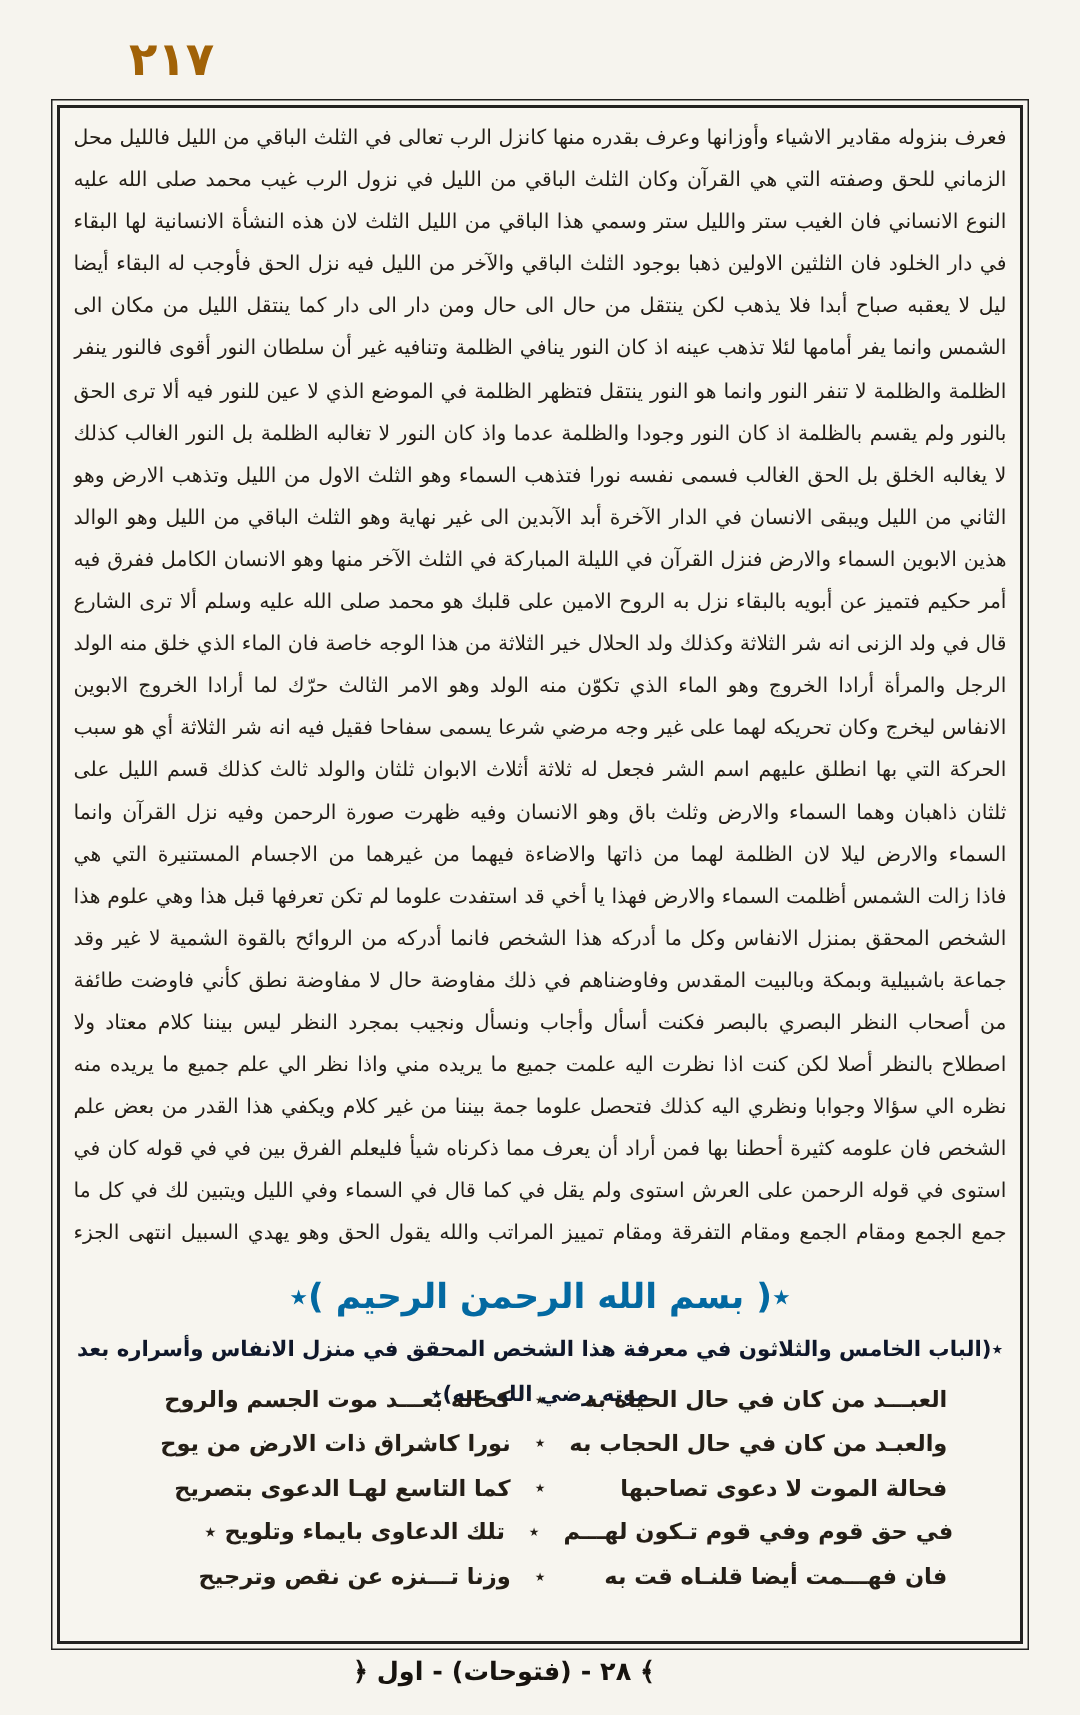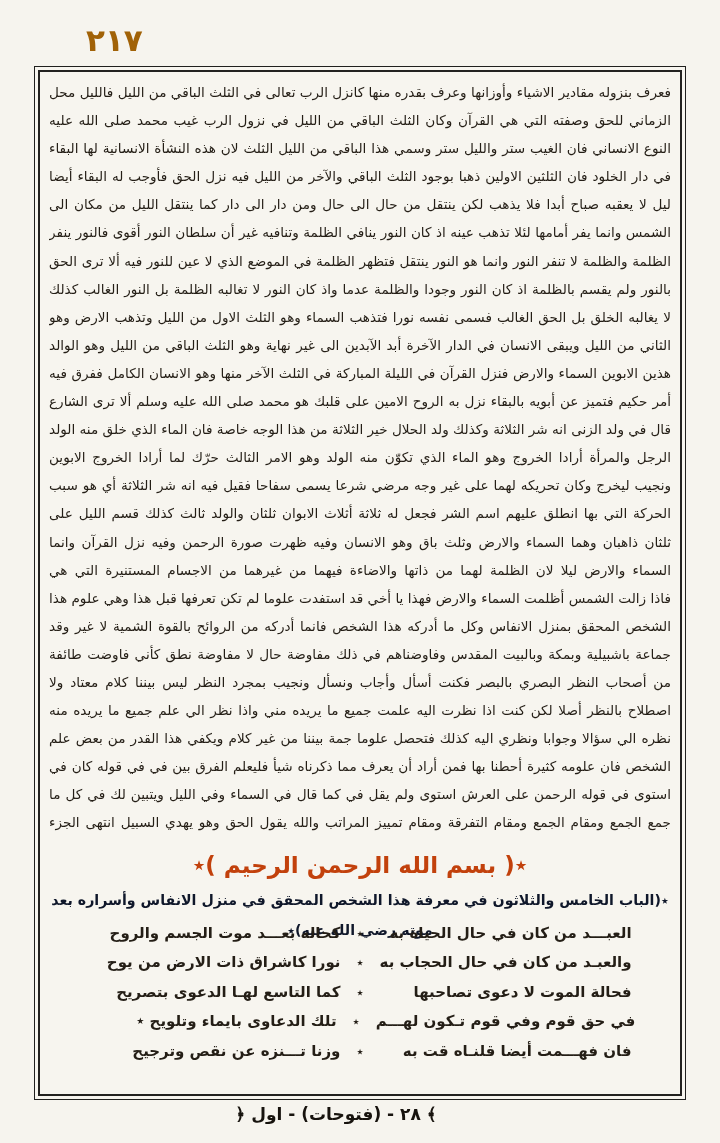--- a/index.html
+++ b/index.html
@@ -35,21 +35,21 @@
     overflow:hidden;
     text-align:justify;
     text-align-last:justify;
     color:#241e16;
   }
   .prose-line{white-space:normal;}
   .bismillah{
     text-align:center;
     font-size:23px;font-weight:bold;
     margin-top:8px;height:40px;line-height:40px;
-    color:#c2410c;
+    color:#0369a1;
   }
   .chapter-heading{
     text-align:center;
     font-size:14.2px;font-weight:bold;
     height:30px;line-height:30px;
     color:#0f172a;
   }
   .poetry{margin-top:4px;}
   .verse-line{
     display:flex;direction:rtl;
@@ -85,21 +85,21 @@
       <div class="prose-line">ليل لا يعقبه صباح أبدا فلا يذهب لكن ينتقل من حال الى حال ومن دار الى دار كما ينتقل الليل من مكان الى مكان أمام</div>
       <div class="prose-line">الشمس وانما يفر أمامها لئلا تذهب عينه اذ كان النور ينافي الظلمة وتنافيه غير أن سلطان النور أقوى فالنور ينفر</div>
       <div class="prose-line">الظلمة والظلمة لا تنفر النور وانما هو النور ينتقل فتظهر الظلمة في الموضع الذي لا عين للنور فيه ألا ترى الحق تسمى</div>
       <div class="prose-line">بالنور ولم يقسم بالظلمة اذ كان النور وجودا والظلمة عدما واذ كان النور لا تغالبه الظلمة بل النور الغالب كذلك الحق</div>
       <div class="prose-line">لا يغالبه الخلق بل الحق الغالب فسمى نفسه نورا فتذهب السماء وهو الثلث الاول من الليل وتذهب الارض وهو الثلث</div>
       <div class="prose-line">الثاني من الليل ويبقى الانسان في الدار الآخرة أبد الآبدين الى غير نهاية وهو الثلث الباقي من الليل وهو الوالد عن</div>
       <div class="prose-line">هذين الابوين السماء والارض فنزل القرآن في الليلة المباركة في الثلث الآخر منها وهو الانسان الكامل ففرق فيه كل</div>
       <div class="prose-line">أمر حكيم فتميز عن أبويه بالبقاء نزل به الروح الامين على قلبك هو محمد صلى الله عليه وسلم ألا ترى الشارع كيف</div>
       <div class="prose-line">قال في ولد الزنى انه شر الثلاثة وكذلك ولد الحلال خير الثلاثة من هذا الوجه خاصة فان الماء الذي خلق منه الولد من</div>
       <div class="prose-line">الرجل والمرأة أرادا الخروج وهو الماء الذي تكوّن منه الولد وهو الامر الثالث حرّك لما أرادا الخروج الابوين</div>
-      <div class="prose-line">ونجيب ليخرج وكان تحريكه لهما على غير وجه مرضي شرعا يسمى سفاحا فقيل فيه انه شر الثلاثة أي هو سبب</div>
+      <div class="prose-line">الانفاس ليخرج وكان تحريكه لهما على غير وجه مرضي شرعا يسمى سفاحا فقيل فيه انه شر الثلاثة أي هو سبب</div>
       <div class="prose-line">الحركة التي بها انطلق عليهم اسم الشر فجعل له ثلاثة أثلاث الابوان ثلثان والولد ثالث كذلك قسم الليل على ثلاثة أثلاث</div>
       <div class="prose-line">ثلثان ذاهبان وهما السماء والارض وثلث باق وهو الانسان وفيه ظهرت صورة الرحمن وفيه نزل القرآن وانما سميت</div>
       <div class="prose-line">السماء والارض ليلا لان الظلمة لهما من ذاتها والاضاءة فيهما من غيرهما من الاجسام المستنيرة التي هي الشمس وأمثالها</div>
       <div class="prose-line">فاذا زالت الشمس أظلمت السماء والارض فهذا يا أخي قد استفدت علوما لم تكن تعرفها قبل هذا وهي علوم هذا</div>
       <div class="prose-line">الشخص المحقق بمنزل الانفاس وكل ما أدركه هذا الشخص فانما أدركه من الروائح بالقوة الشمية لا غير وقد رأينا منهم</div>
       <div class="prose-line">جماعة باشبيلية وبمكة وبالبيت المقدس وفاوضناهم في ذلك مفاوضة حال لا مفاوضة نطق كأني فاوضت طائفة أخرى</div>
       <div class="prose-line">من أصحاب النظر البصري بالبصر فكنت أسأل وأجاب ونسأل ونجيب بمجرد النظر ليس بيننا كلام معتاد ولا</div>
       <div class="prose-line">اصطلاح بالنظر أصلا لكن كنت اذا نظرت اليه علمت جميع ما يريده مني واذا نظر الي علم جميع ما يريده منه فيكون</div>
       <div class="prose-line">نظره الي سؤالا وجوابا ونظري اليه كذلك فتحصل علوما جمة بيننا من غير كلام ويكفي هذا القدر من بعض علم هذا</div>
       <div class="prose-line">الشخص فان علومه كثيرة أحطنا بها فمن أراد أن يعرف مما ذكرناه شيأ فليعلم الفرق بين في في قوله كان في عماء وبين</div>

